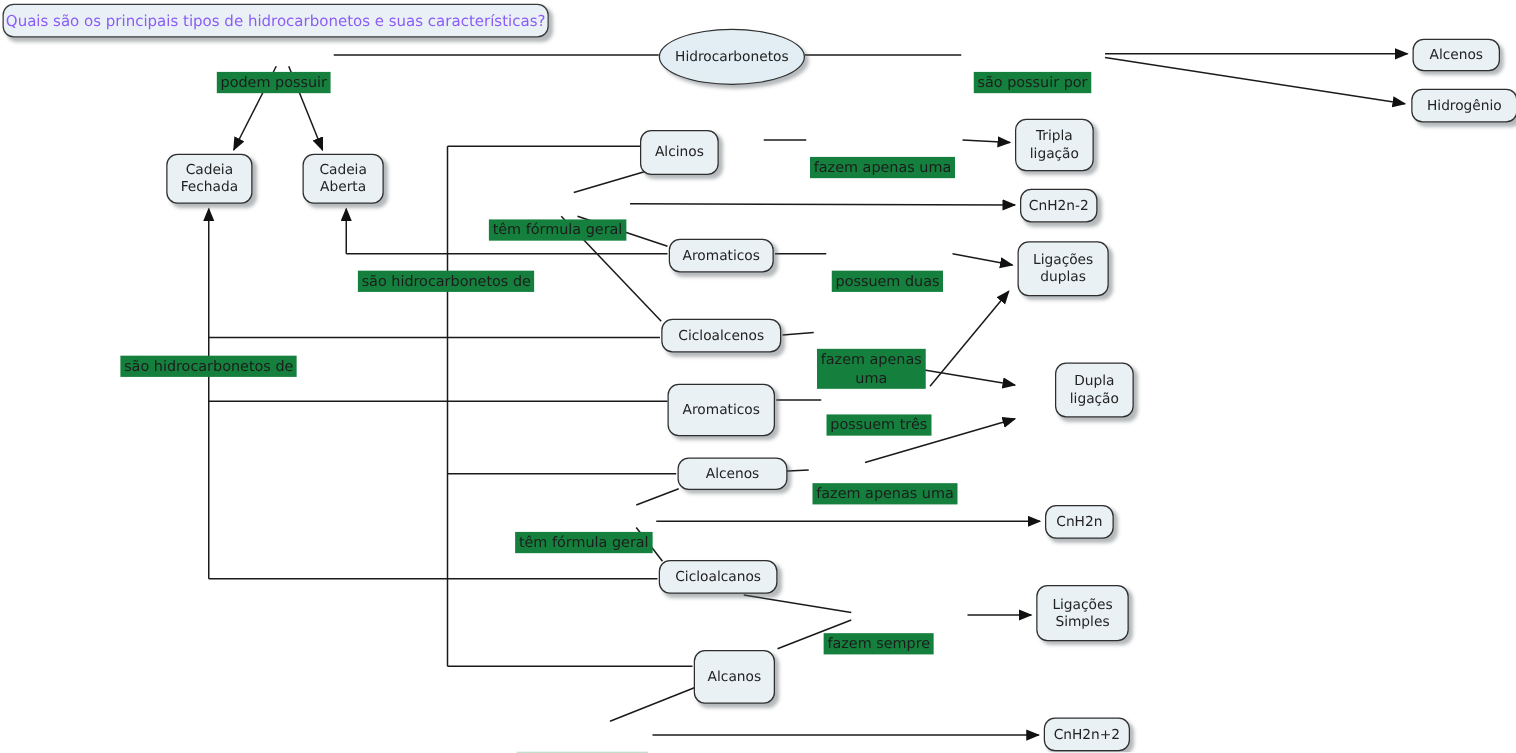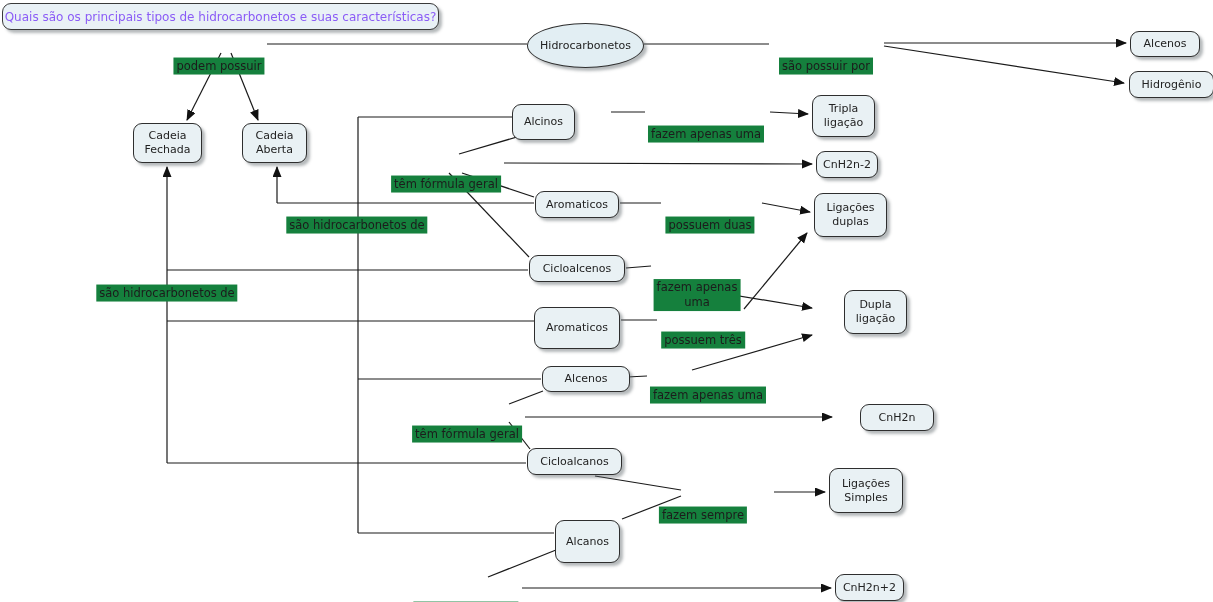--- a/index.html
+++ b/index.html
@@ -148,21 +148,21 @@
 
   <div class="node" style="left:529px;top:255px;width:96px;height:27px">Cicloalcenos</div>
 
   <div class="node" style="left:534px;top:307px;width:86px;height:42px">Aromaticos</div>
 
   <div class="node" style="left:844px;top:290px;width:63px;height:44px">Dupla
 ligação</div>
 
   <div class="node" style="left:542px;top:366px;width:88px;height:26px">Alcenos</div>
 
-  <div class="node" style="left:860px;top:404px;width:74px;height:27px">CnH2n</div>
+  <div class="node" style="left:836px;top:404px;width:55px;height:27px">CnH2n</div>
 
   <div class="node" style="left:527px;top:448px;width:95px;height:27px">Cicloalcanos</div>
 
   <div class="node" style="left:829px;top:468px;width:74px;height:45px">Ligações
 Simples</div>
 
   <div class="node" style="left:555px;top:520px;width:65px;height:43px">Alcanos</div>
 
   <div class="node" style="left:835px;top:574px;width:69px;height:27px">CnH2n+2</div>
 

